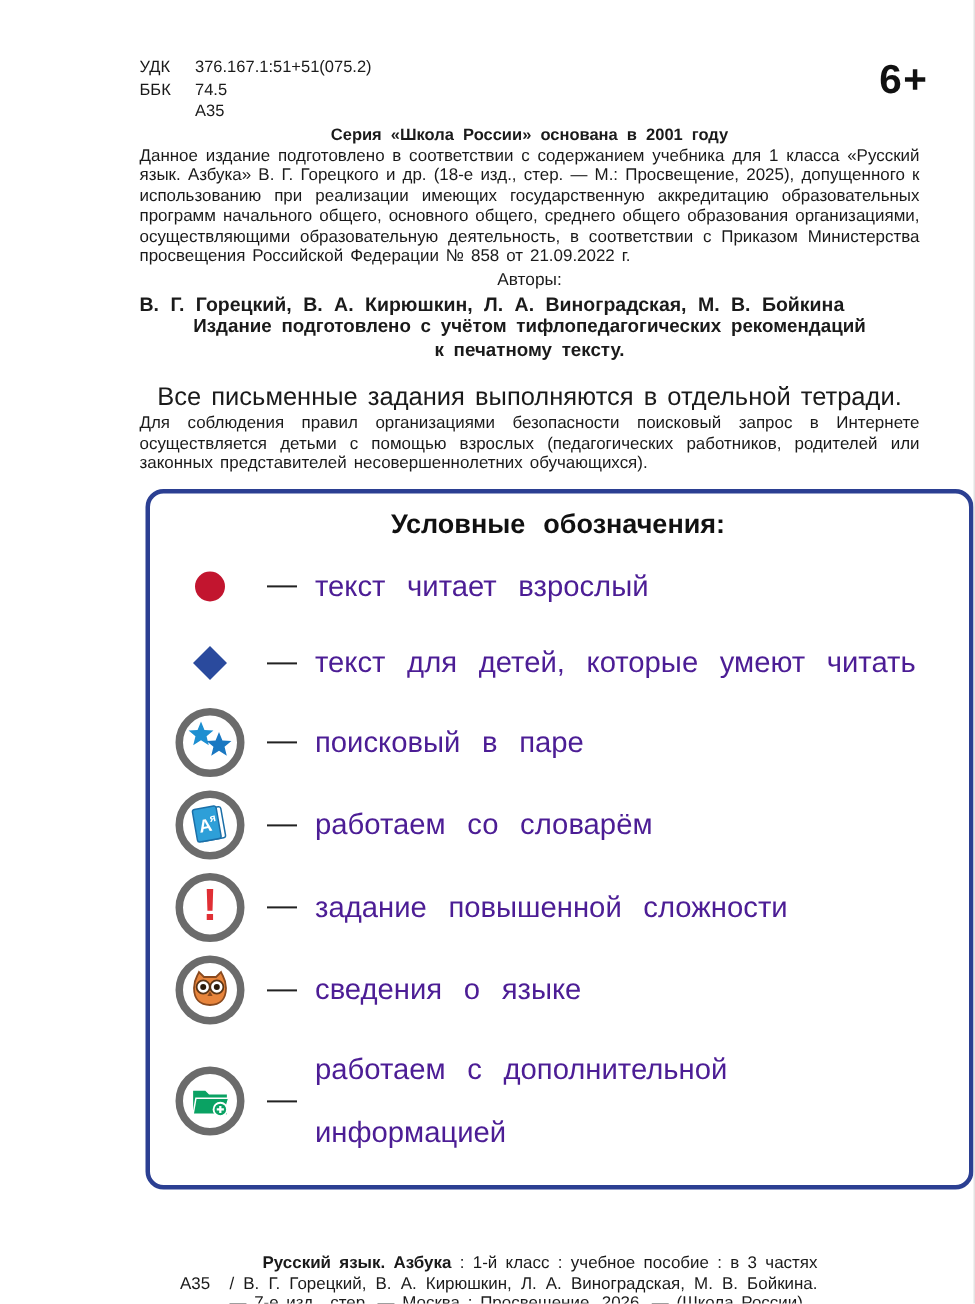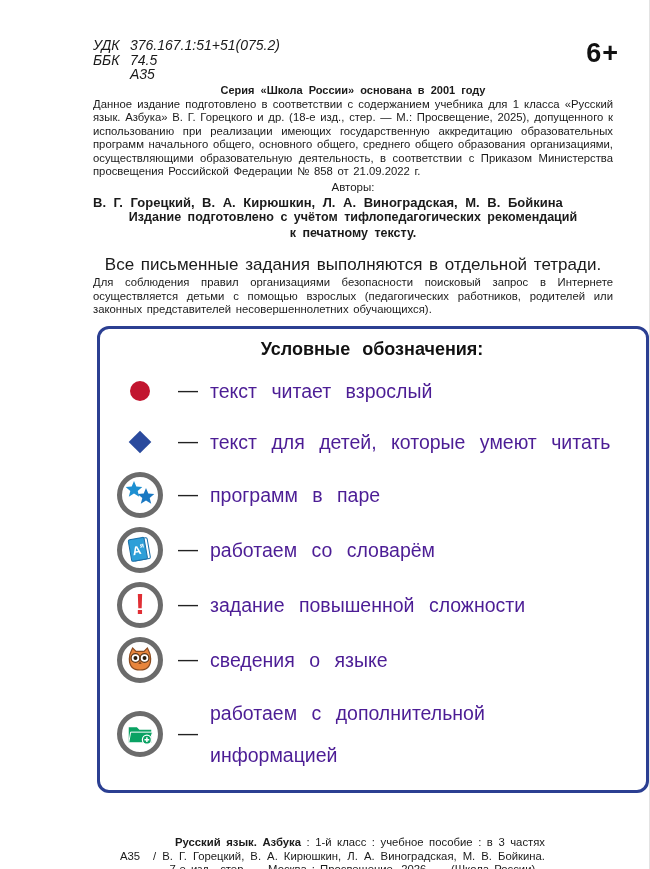--- a/index.html
+++ b/index.html
@@ -12,21 +12,21 @@
     overflow:hidden;
     border-right:1px solid #e3e3e3;
   }
   .page { position:absolute; left:93px; top:38px; width:520px; }
 
   
   .age-badge {
     position:absolute; top:38px; right:30px;
     font-size:27px; font-weight:bold; color:#111; letter-spacing:1px;
   }
-  .codes { font-size:14px; line-height:14.5px;font-style:italic; }
+  .codes { font-size:11px; line-height:14.5px; }
   .codes .row { display:flex; }
   .codes .lbl { width:37px; }
 
   .series { text-align:center; font-size:11px; font-weight:bold; margin-top:2px; word-spacing:3px; }
 
   p.just { text-align:justify; font-size:11.3px; line-height:13.6px; word-spacing:1.5px; }
   .edition-note { margin-top:2px; }
 
   .authors-heading { text-align:center; font-size:11.5px; margin-top:2px; }
   .authors { text-align:left; font-size:13px; font-weight:bold; margin-top:2px; word-spacing:4px; }
@@ -124,21 +124,21 @@
     <div class="legend-item">
       <span class="icon-cell">
         <span class="ring">
           <svg width="34" height="34" viewBox="0 0 34 34">
             <polygon points="11,3 13.3,8.6 19.3,9 14.7,12.9 16.2,18.8 11,15.5 5.8,18.8 7.3,12.9 2.7,9 8.7,8.6" fill="#1d8fd1"></polygon>
             <polygon points="23,10 25.3,15.6 31.3,16 26.7,19.9 28.2,25.8 23,22.5 17.8,25.8 19.3,19.9 14.7,16 20.7,15.6" fill="#1a78c2"></polygon>
           </svg>
         </span>
       </span>
       <span class="dash-cell">—</span>
-      <span class="legend-label">программ  в  паре</span>
+      <span class="legend-label">поисковый  в  паре</span>
     </div>
 
     <div class="legend-item">
       <span class="icon-cell">
         <span class="ring">
           <svg width="32" height="32" viewBox="0 0 32 32">
             <g transform="rotate(-10 16 16)">
               <rect x="8" y="5" width="17" height="21" rx="1.5" fill="#ffffff" stroke="#1b6fa8" stroke-width="1"></rect>
               <rect x="6" y="4" width="16" height="22" rx="1.5" fill="#2e9fd8" stroke="#1b6fa8" stroke-width="1"></rect>
               <text x="8.5" y="20" font-family="Liberation Sans, sans-serif" font-size="12" font-weight="bold" fill="#ffffff">А</text>

